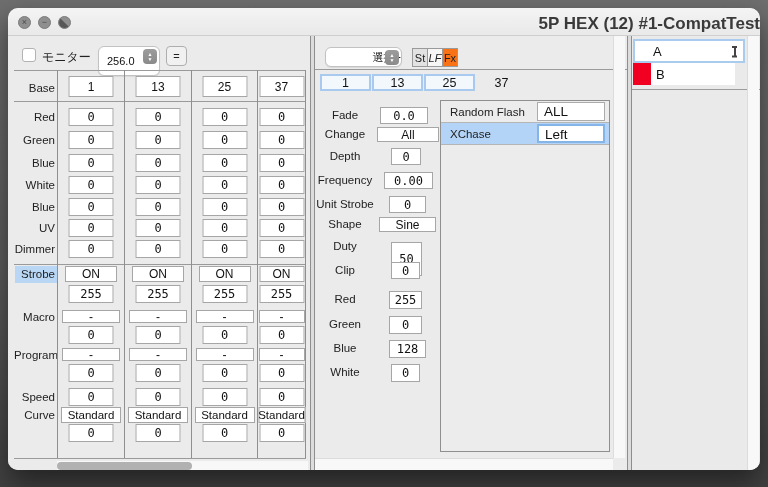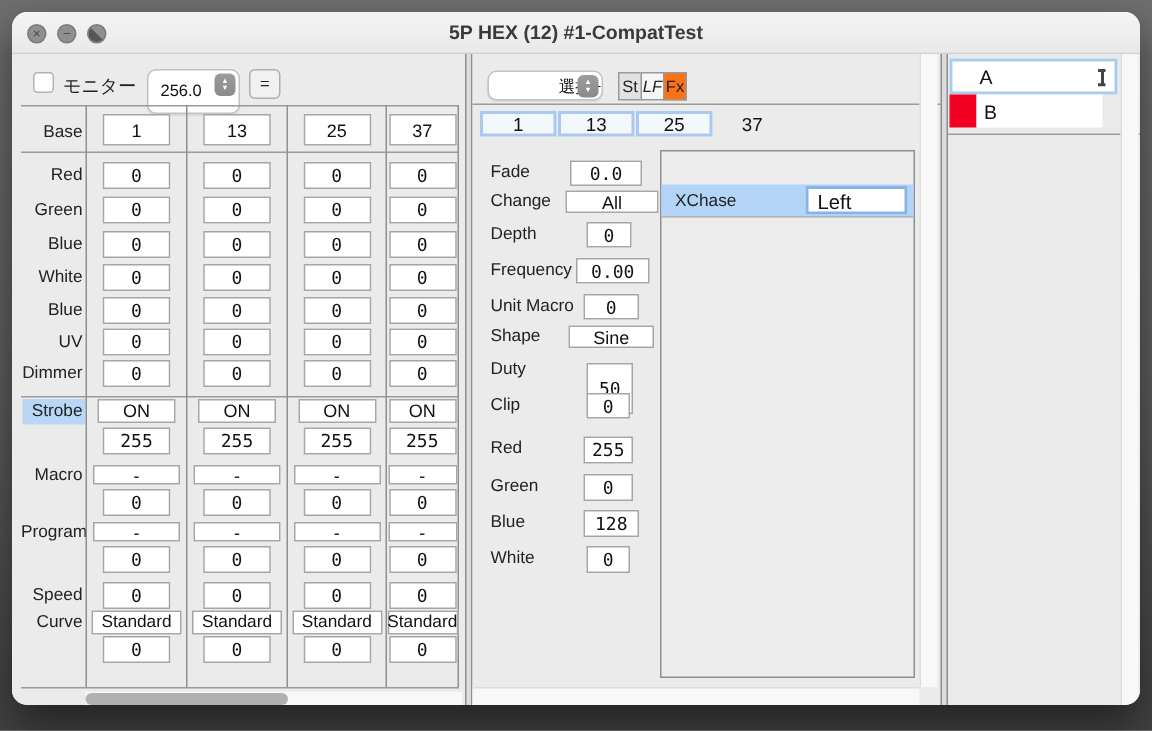--- a/index.html
+++ b/index.html
@@ -4,21 +4,21 @@
 <style>
   html,body{margin:0;padding:0;width:768px;height:487px;overflow:hidden;
     font-family:"Liberation Sans", sans-serif;
     background:linear-gradient(180deg,#6f6f6f 0%,#5c5c5c 55%,#414141 100%);}
   *{box-sizing:border-box;}
   .window{position:absolute;left:8px;top:8px;width:752px;height:462px;background:#ebebeb;
     border-radius:10px;box-shadow:0 12px 28px rgba(0,0,0,.5);overflow:hidden;}
   .titlebar{position:absolute;left:0;top:0;right:0;height:28px;
     background:linear-gradient(180deg,#f4f4f4,#e9e9e9);border-bottom:1px solid #cfcfcf;
     border-radius:10px 10px 0 0;}
-  .title{position:absolute;left:0;right:0;top:6px;text-align:center;font-size:13px;font-weight:bold;color:#3a3a3a;}
+  .title{position:absolute;left:0;right:0;top:6px;text-align:right;font-size:17px;font-weight:bold;color:#3a3a3a;}
   .tl{position:absolute;top:8px;width:13px;height:13px;border-radius:50%;background:#8f8f8f;
     border:1px solid #7b7b7b;color:#4c4c4c;font-size:9px;line-height:11px;text-align:center;}
   .tl.zoomi{overflow:hidden;}
   .tl.zoomi::after{content:"";position:absolute;left:0;top:0;right:0;bottom:0;
     background:linear-gradient(45deg,#565656 49%,transparent 51%);border-radius:50%;}
   .panel{position:absolute;top:28px;height:434px;background:#ebebeb;}
   .p-left{left:0;width:302px;}
   .vdiv{position:absolute;top:28px;height:434px;width:5px;background:#dcdcdc;
     border-left:1px solid #8e8e8e;border-right:1px solid #8e8e8e;}
   .p-mid{left:307px;width:312px;}
@@ -49,21 +49,21 @@
   .rowlabel{position:absolute;left:0;width:41px;text-align:right;font-size:11.5px;color:#222;line-height:12px;}
   .rowlabel.hl{left:1px;width:42px;padding-right:2px;background:#b9d7f5;line-height:17px;}
   
   .combo{position:absolute;left:10px;top:11px;width:77px;height:20px;justify-content:flex-end;}
   .segbtn{position:absolute;top:12px;width:16px;height:19px;border:1px solid #9a9a9a;
     font-size:11px;color:#222;display:flex;align-items:center;justify-content:center;}
   .sep{position:absolute;left:0;right:0;height:1px;background:#9a9a9a;}
   .tab{position:absolute;top:38px;width:51px;height:17px;display:flex;align-items:center;
     justify-content:center;font-size:12.5px;color:#111;}
   .tab.sel{background:#f3f8fd;border:2px solid #a9c9ee;}
-  .mlabel{position:absolute;left:12px;width:60px;text-align:left;font-size:11.5px;color:#222;line-height:13px;}
+  .mlabel{position:absolute;left:0;width:60px;text-align:center;font-size:11.5px;color:#222;line-height:13px;}
   .subpanel{position:absolute;left:125px;top:64px;width:170px;height:352px;background:#ececec;
     border:1px solid #8f8f8f;}
   .effrow{position:absolute;left:0;right:0;height:22px;border-bottom:1px solid #b5b5b5;}
   .effrow.sel{background:#b4d4f7;}
   .efflabel{position:absolute;left:9px;top:5px;font-size:11.5px;color:#222;}
   .efffld{position:absolute;left:96px;top:1px;width:68px;height:19px;background:#fff;
     border:1px solid #ababab;font-size:13.5px;color:#111;padding-left:6px;line-height:17px;}
   .efffld.focus{border:2px solid #84b4e8;}
   .scrolltrack{position:absolute;background:#f8f8f8;}
   .hthumb{position:absolute;height:8px;border-radius:4px;background:#b1b1b1;}
@@ -231,38 +231,42 @@
     <div class="tab" style="left:161px">37</div>
 
     <div class="mlabel" style="top:73px">Fade</div>
     <div class="fld mono" style="left:65px;top:71px;width:48px;height:17px">0.0</div>
     <div class="mlabel" style="top:92px">Change</div>
     <div class="fld" style="left:62px;top:91px;width:62px;height:15px">All</div>
     <div class="mlabel" style="top:114px">Depth</div>
     <div class="fld mono" style="left:76px;top:112px;width:30px;height:17px">0</div>
     <div class="mlabel" style="top:138px">Frequency</div>
     <div class="fld mono" style="left:69px;top:136px;width:49px;height:17px">0.00</div>
-    <div class="mlabel" style="top:162px">Unit Macro</div>
+    <div class="mlabel" style="top:162px">Unit Strobe</div>
     <div class="fld mono" style="left:74px;top:160px;width:37px;height:17px">0</div>
     <div class="mlabel" style="top:182px">Shape</div>
     <div class="fld" style="left:64px;top:181px;width:57px;height:15px">Sine</div>
     <div class="mlabel" style="top:204px">Duty</div>
     <div class="fld mono" style="left:76px;top:206px;width:31px;height:34px">50</div>
     <div class="mlabel" style="top:228px">Clip</div>
     <div class="fld mono" style="left:76px;top:226px;width:29px;height:17px">0</div>
     <div class="mlabel" style="top:257px">Red</div>
     <div class="fld mono" style="left:74px;top:255px;width:33px;height:18px">255</div>
     <div class="mlabel" style="top:282px">Green</div>
     <div class="fld mono" style="left:74px;top:280px;width:33px;height:18px">0</div>
     <div class="mlabel" style="top:306px">Blue</div>
     <div class="fld mono" style="left:74px;top:304px;width:37px;height:18px">128</div>
     <div class="mlabel" style="top:330px">White</div>
     <div class="fld mono" style="left:76px;top:328px;width:29px;height:18px">0</div>
 
     <div class="subpanel">
+      <div class="effrow" style="top:0">
+        <span class="efflabel">Random Flash</span>
+        <span class="efffld">ALL</span>
+      </div>
       <div class="effrow sel" style="top:22px">
         <span class="efflabel">XChase</span>
         <span class="efffld focus">Left</span>
       </div>
     </div>
 
     <div class="scrolltrack" style="left:298px;top:0;width:12px;height:422px;border-left:1px solid #dcdcdc"></div>
     <div class="scrolltrack" style="left:0;top:422px;width:298px;height:12px;border-top:1px solid #dcdcdc"></div>
   </div>
 

